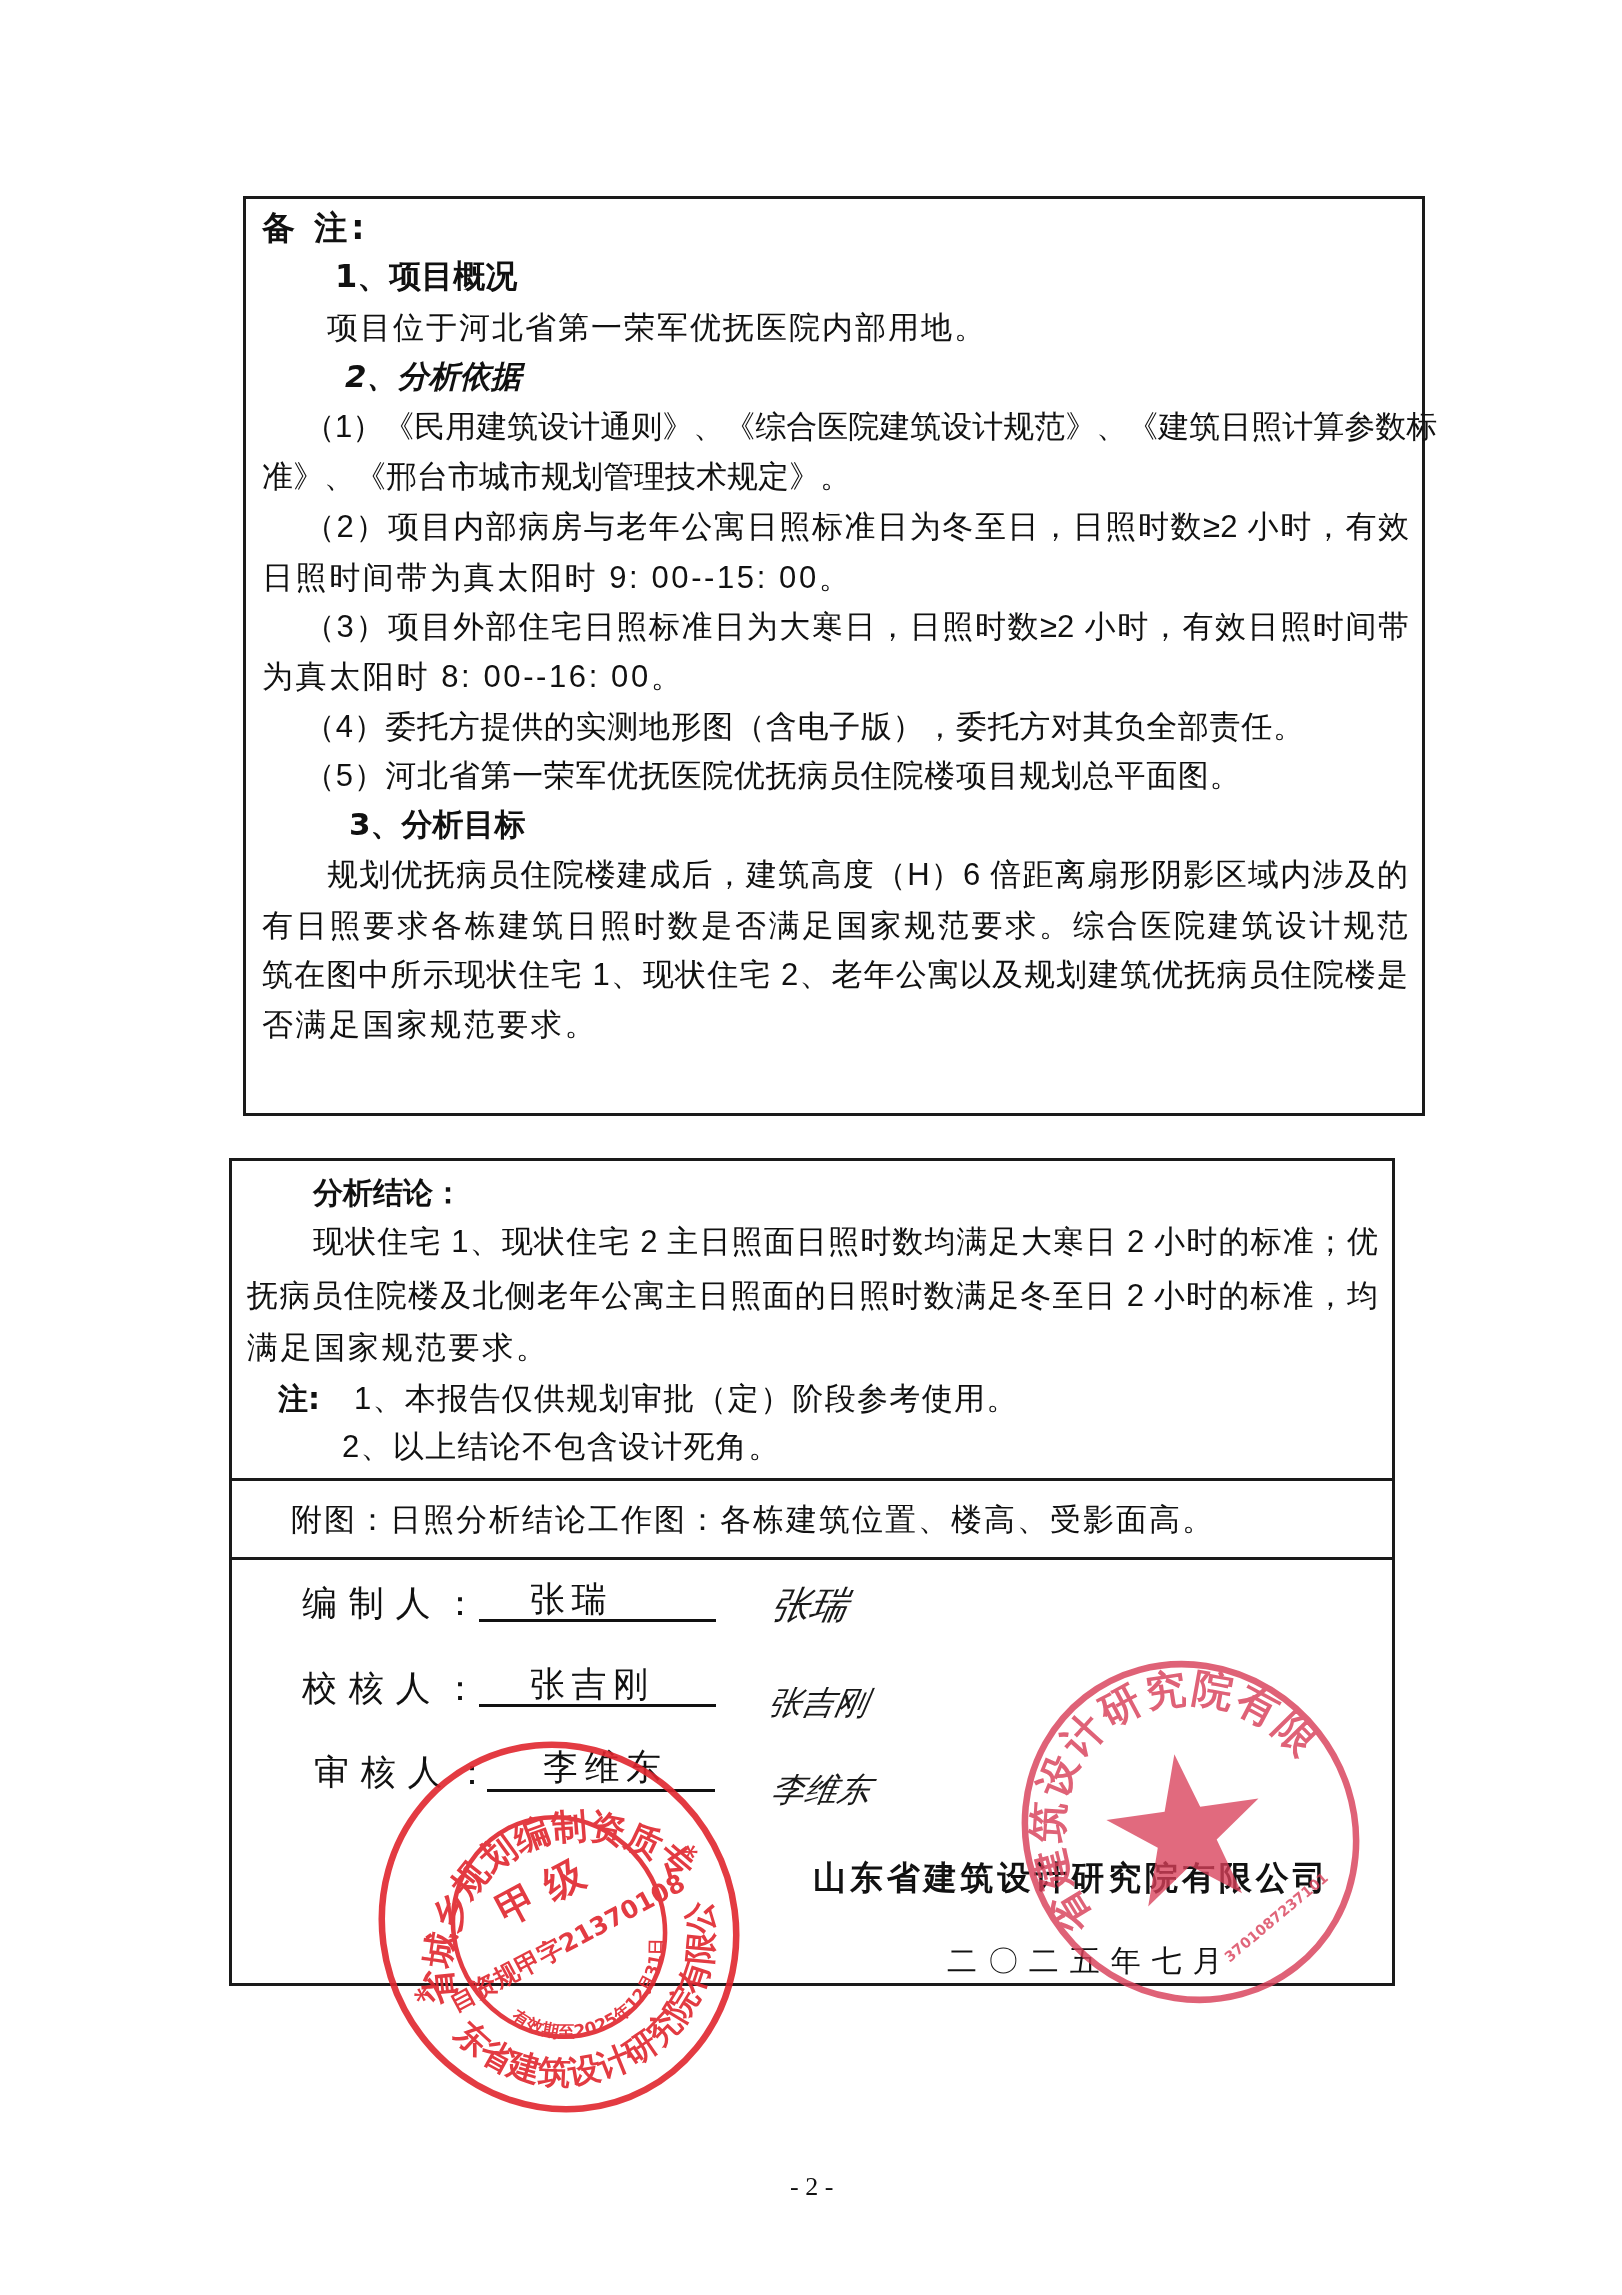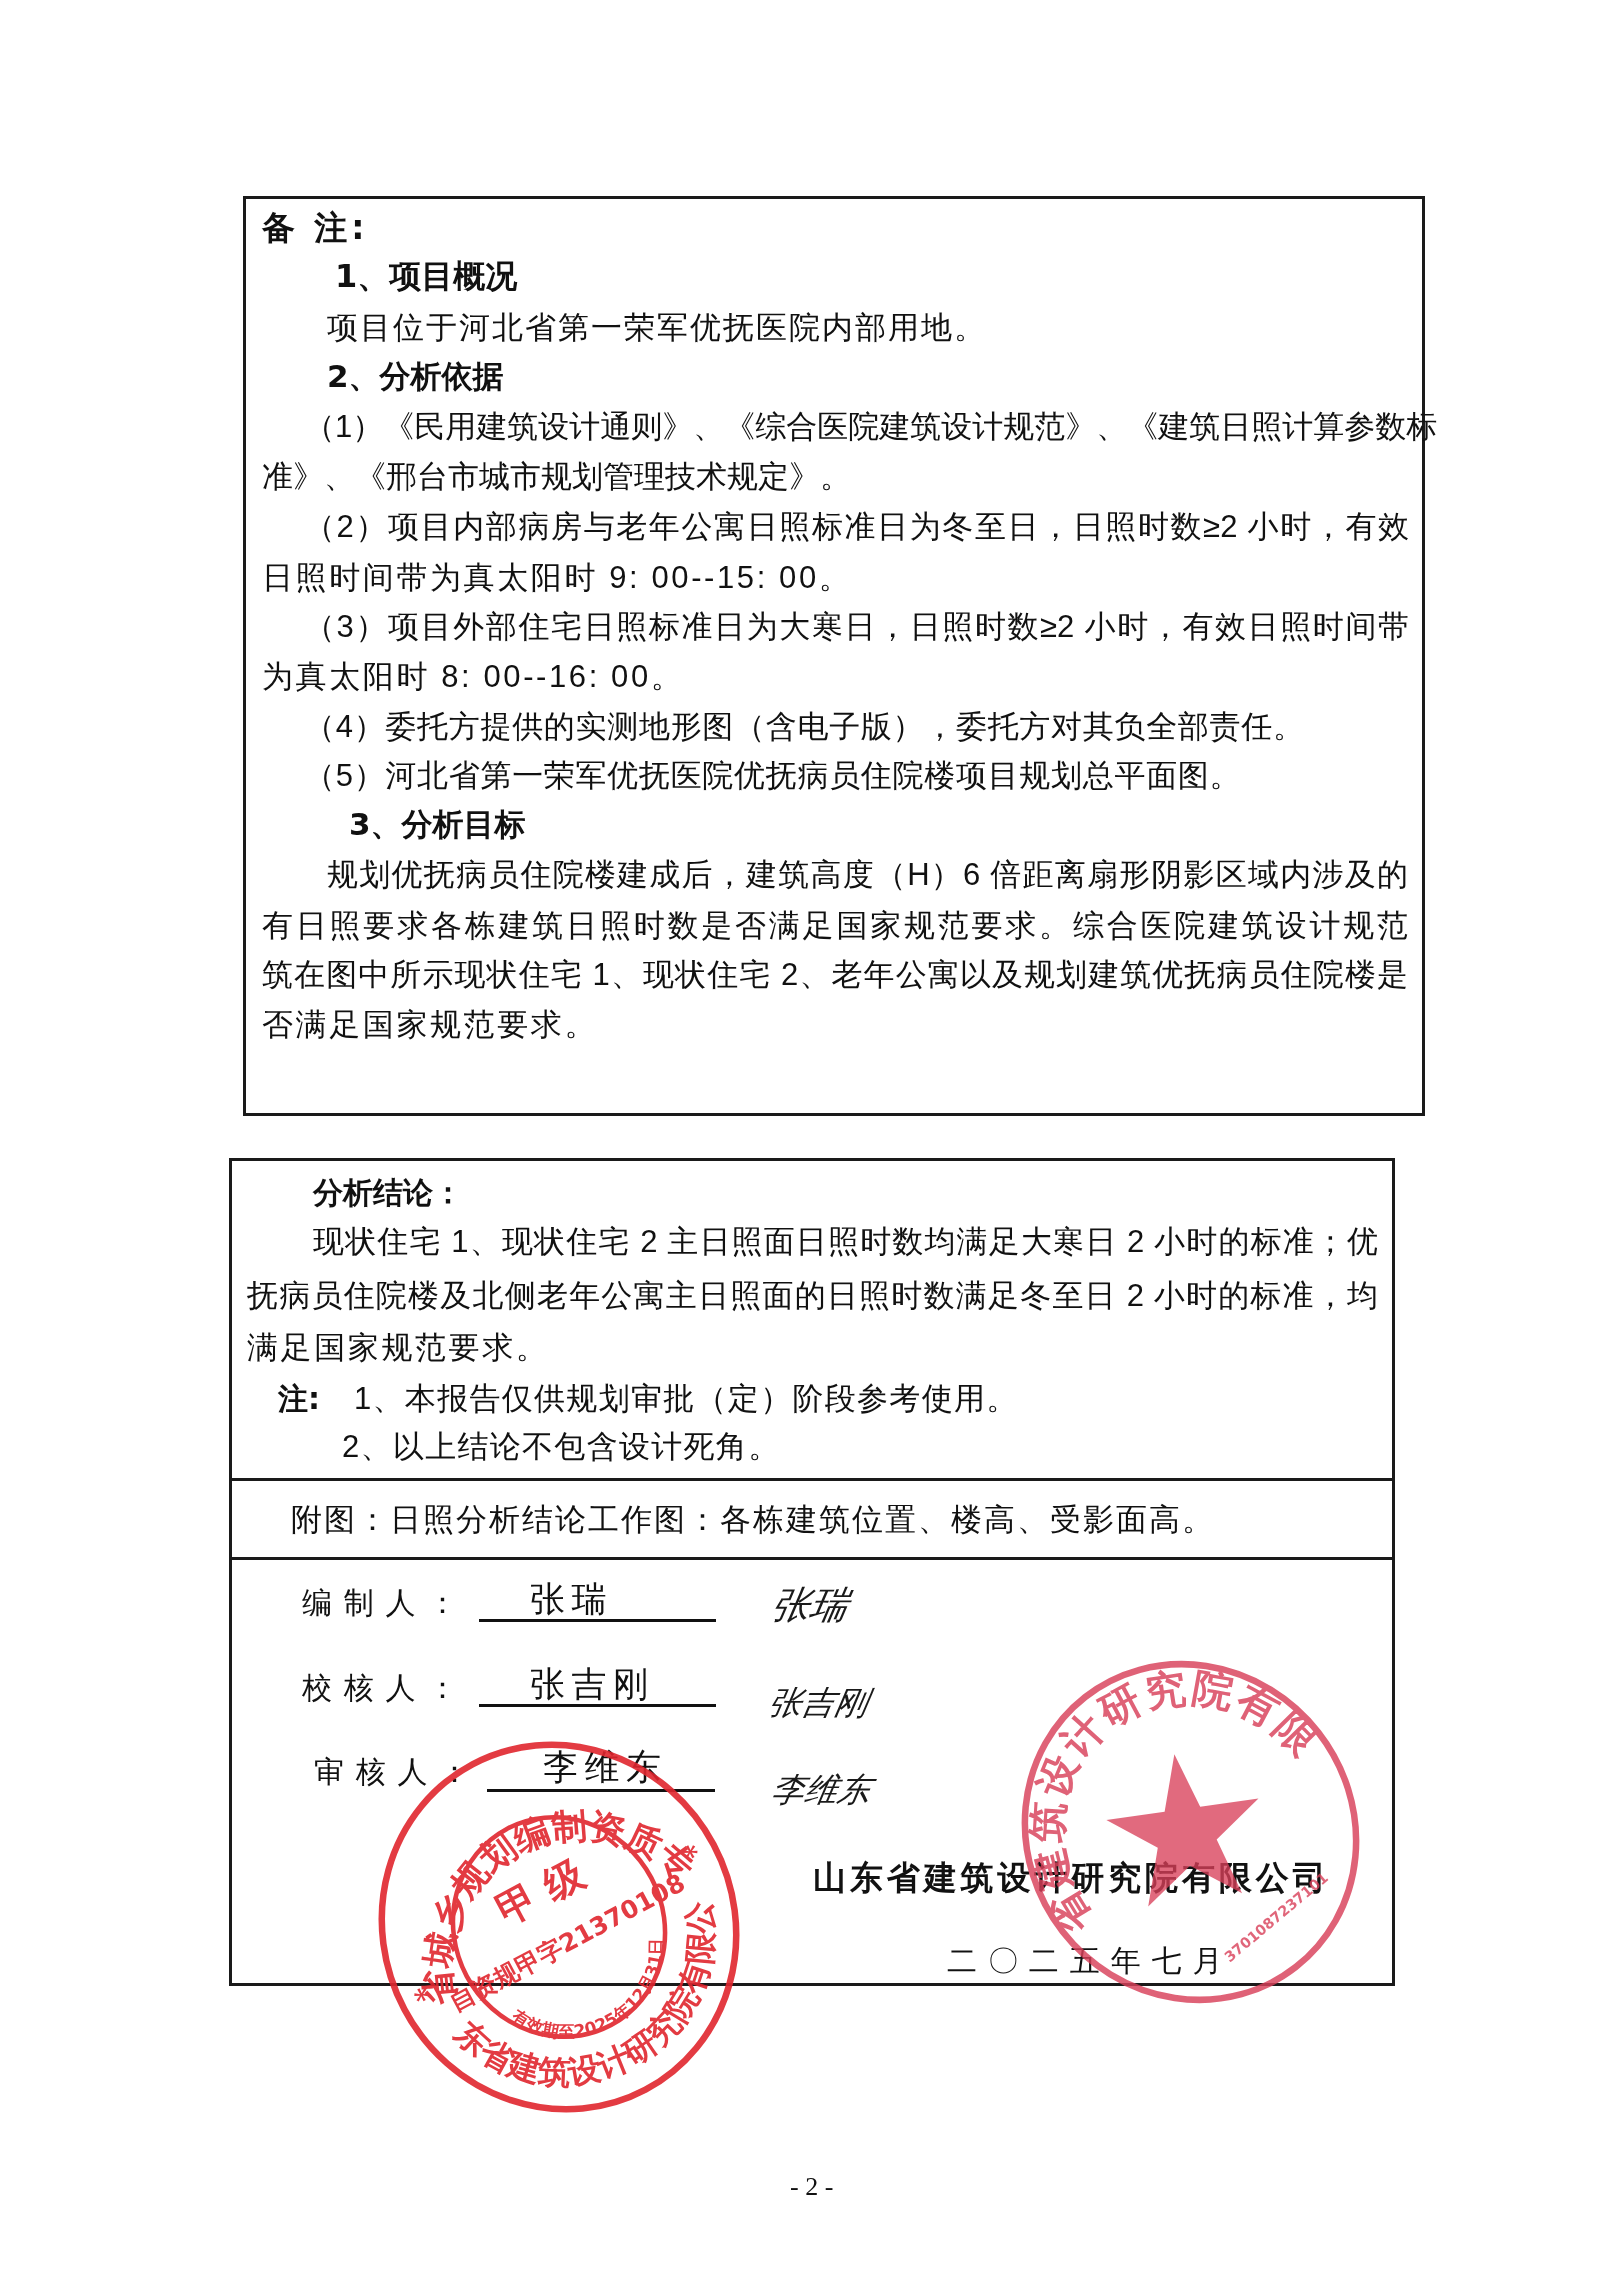--- a/index.html
+++ b/index.html
@@ -10,41 +10,41 @@
   }
   .box { position: absolute; border: 3.3px solid #1a1a1a; box-sizing: border-box; }
   .line {
     position: absolute; white-space: nowrap; font-size: 31px; line-height: 39px;
     font-family: Liberation Sans, sans-serif;
   }
   .just { text-align: justify; text-align-last: justify; }
   .bold { font-weight: bold; font-family: "DejaVu Sans", "Liberation Sans", sans-serif; }
   .hr { position: absolute; height: 3.3px; background: #1a1a1a; }
   .underline { position: absolute; height: 3.3px; background: #111111; }
-  .sig-label { position: absolute; font-size: 30px; line-height: 42px; letter-spacing: 11.8px; white-space: nowrap; text-align: center; }
+  .sig-label { position: absolute; font-size: 35px; line-height: 42px; letter-spacing: 11.8px; white-space: nowrap; text-align: center; }
   .sig-name { position: absolute; font-size: 35px; line-height: 42px; letter-spacing: 6.5px; white-space: nowrap; }
   .signature {
     position: absolute; font-family: "DejaVu Serif", serif; font-style: italic;
     font-size: 38px; line-height: 46px; color: #1a1a1a; white-space: nowrap;
     transform: skewX(-10deg);
   }
   .stamp { position: absolute; pointer-events: none; }
   .page-num { position: absolute; font-size: 26px; line-height: 31px; font-family: "Liberation Serif", serif; }
 </style>
 </head>
 <body>
 
 <div class="box" style="left:243px; top:196px; width:1182px; height:920px;"></div>
 
 <div class="line bold" style="left:262px; top:208px; font-size:33px; letter-spacing:3.9px;text-align:right;">备 注:</div>
 
 <div class="line bold" style="left:335px; top:257px; font-size:32px;">1、项目概况</div>
 <div class="line" style="left:327px; top:308px; letter-spacing:2px;">项目位于河北省第一荣军优抚医院内部用地。</div>
 
-<div class="line bold" style="left:327px; top:357px; font-size:31px;">2、分析依据</div>
+<div class="line bold" style="left:345px; top:357px; font-size:31px;font-style:italic;">2、分析依据</div>
 <div class="line just" style="left:304px; top:407px; width:1105px;">（1）《民用建筑设计通则》、《综合医院建筑设计规范》、《建筑日照计算参数标</div>
 <div class="line" style="left:262px; top:457px;">准》、《邢台市城市规划管理技术规定》。</div>
 <div class="line just" style="left:304px; top:507px; width:1105px;">（2）项目内部病房与老年公寓日照标准日为冬至日，日照时数≥2 小时，有效</div>
 <div class="line" style="left:262px; top:558px; letter-spacing:2.6px;">日照时间带为真太阳时 9:  00--15:  00。</div>
 <div class="line just" style="left:304px; top:607px; width:1105px;">（3）项目外部住宅日照标准日为大寒日，日照时数≥2 小时，有效日照时间带</div>
 <div class="line" style="left:262px; top:657px; letter-spacing:2.6px;">为真太阳时 8:  00--16:  00。</div>
 <div class="line" style="left:304px; top:707px; letter-spacing:0.7px;">（4）委托方提供的实测地形图（含电子版），委托方对其负全部责任。</div>
 <div class="line" style="left:304px; top:756px; letter-spacing:0.7px;">（5）河北省第一荣军优抚医院优抚病员住院楼项目规划总平面图。</div>
 
 <div class="line bold" style="left:321px; top:805px; font-size:31px;margin-left:28px;">3、分析目标</div>

